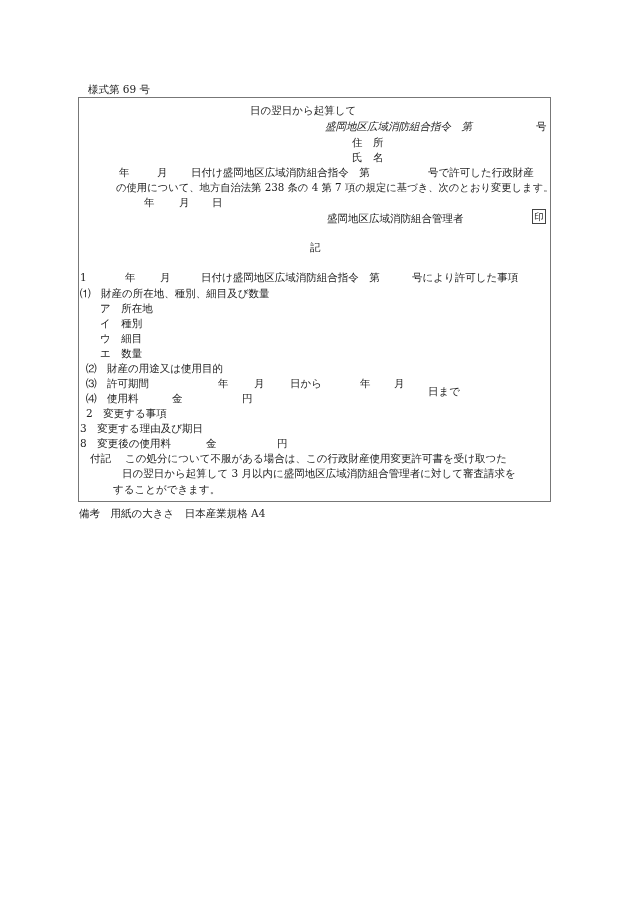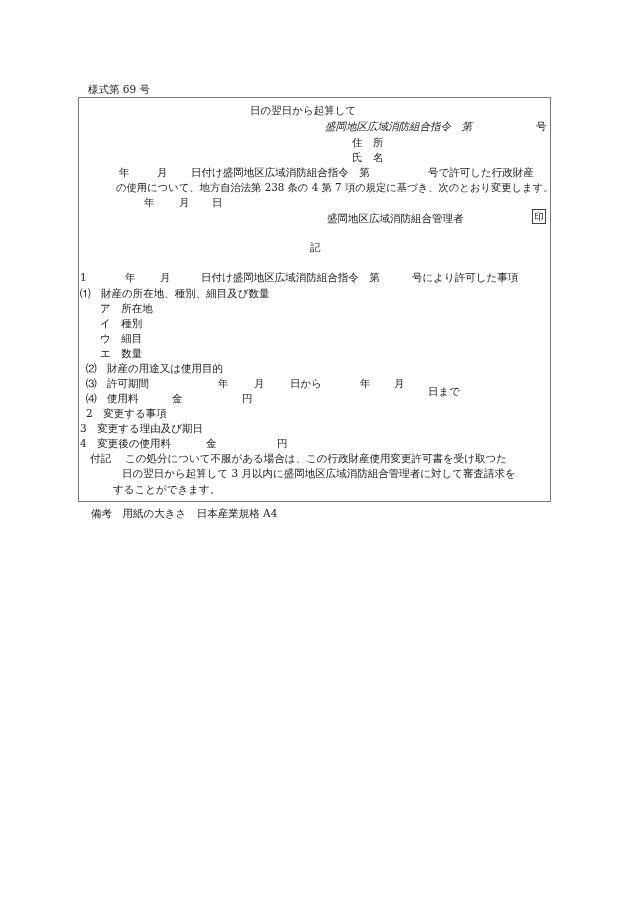--- a/index.html
+++ b/index.html
@@ -1,20 +1,20 @@
 <!DOCTYPE html>
 <html><head>
 <meta charset="utf-8">
 <style>
   html, body { margin: 0; padding: 0; background: #ffffff; }
   body { width: 630px; height: 903px; position: relative; font-family: "DejaVu Serif", "Liberation Serif", serif; color: #222; font-size: 10.5px; line-height: 15px; }
   .abs { position: absolute; white-space: nowrap; }
   .form-no { left: 88px; top: 82px; }
   .box { position: absolute; left: 78px; top: 97px; width: 473px; height: 405px; border: 1px solid #777; box-sizing: border-box; }
-  .note { left: 79px; top: 506px; margin-left: 12px; }
+  .note { left: 79px; top: 506px; }
   .seal { display: inline-block; border: 1px solid #444; width: 12px; height: 13px; line-height: 13px; text-align: center; font-size: 9.5px; }
 </style>
 </head>
 <body>
 
 <div class="abs form-no">様式第 69 号</div>
 
 <div class="box"></div>
 
 <div class="abs" style="left:250px;top:103px;">日の翌日から起算して</div>
@@ -60,21 +60,21 @@
 <div class="abs" style="left:360px;top:376px;">年</div>
 <div class="abs" style="left:394px;top:376px;">月</div>
 <div class="abs" style="left:428px;top:376px;margin-top:8px;">日まで</div>
 
 <div class="abs" style="left:86px;top:391px;">⑷　使用料</div>
 <div class="abs" style="left:172px;top:391px;">金</div>
 <div class="abs" style="left:242px;top:391px;">円</div>
 
 <div class="abs" style="left:80px;top:406px;margin-left:6px;">2　変更する事項</div>
 <div class="abs" style="left:80px;top:421px;">3　変更する理由及び期日</div>
-<div class="abs" style="left:80px;top:436px;">4　変更後の使用料</div>
+<div class="abs" style="left:80px;top:436px;">8　変更後の使用料</div>
 <div class="abs" style="left:206px;top:436px;">金</div>
 <div class="abs" style="left:277px;top:436px;">円</div>
 
 <div class="abs" style="left:90px;top:451px;">付記</div>
 <div class="abs" style="left:125px;top:451px;">この処分について不服がある場合は、この行政財産使用変更許可書を受け取つた</div>
 <div class="abs" style="left:122px;top:466px;">日の翌日から起算して 3 月以内に盛岡地区広域消防組合管理者に対して審査請求を</div>
 <div class="abs" style="left:113px;top:482px;">することができます。</div>
 
 <div class="abs note">備考　用紙の大きさ　日本産業規格 A4</div>
 

